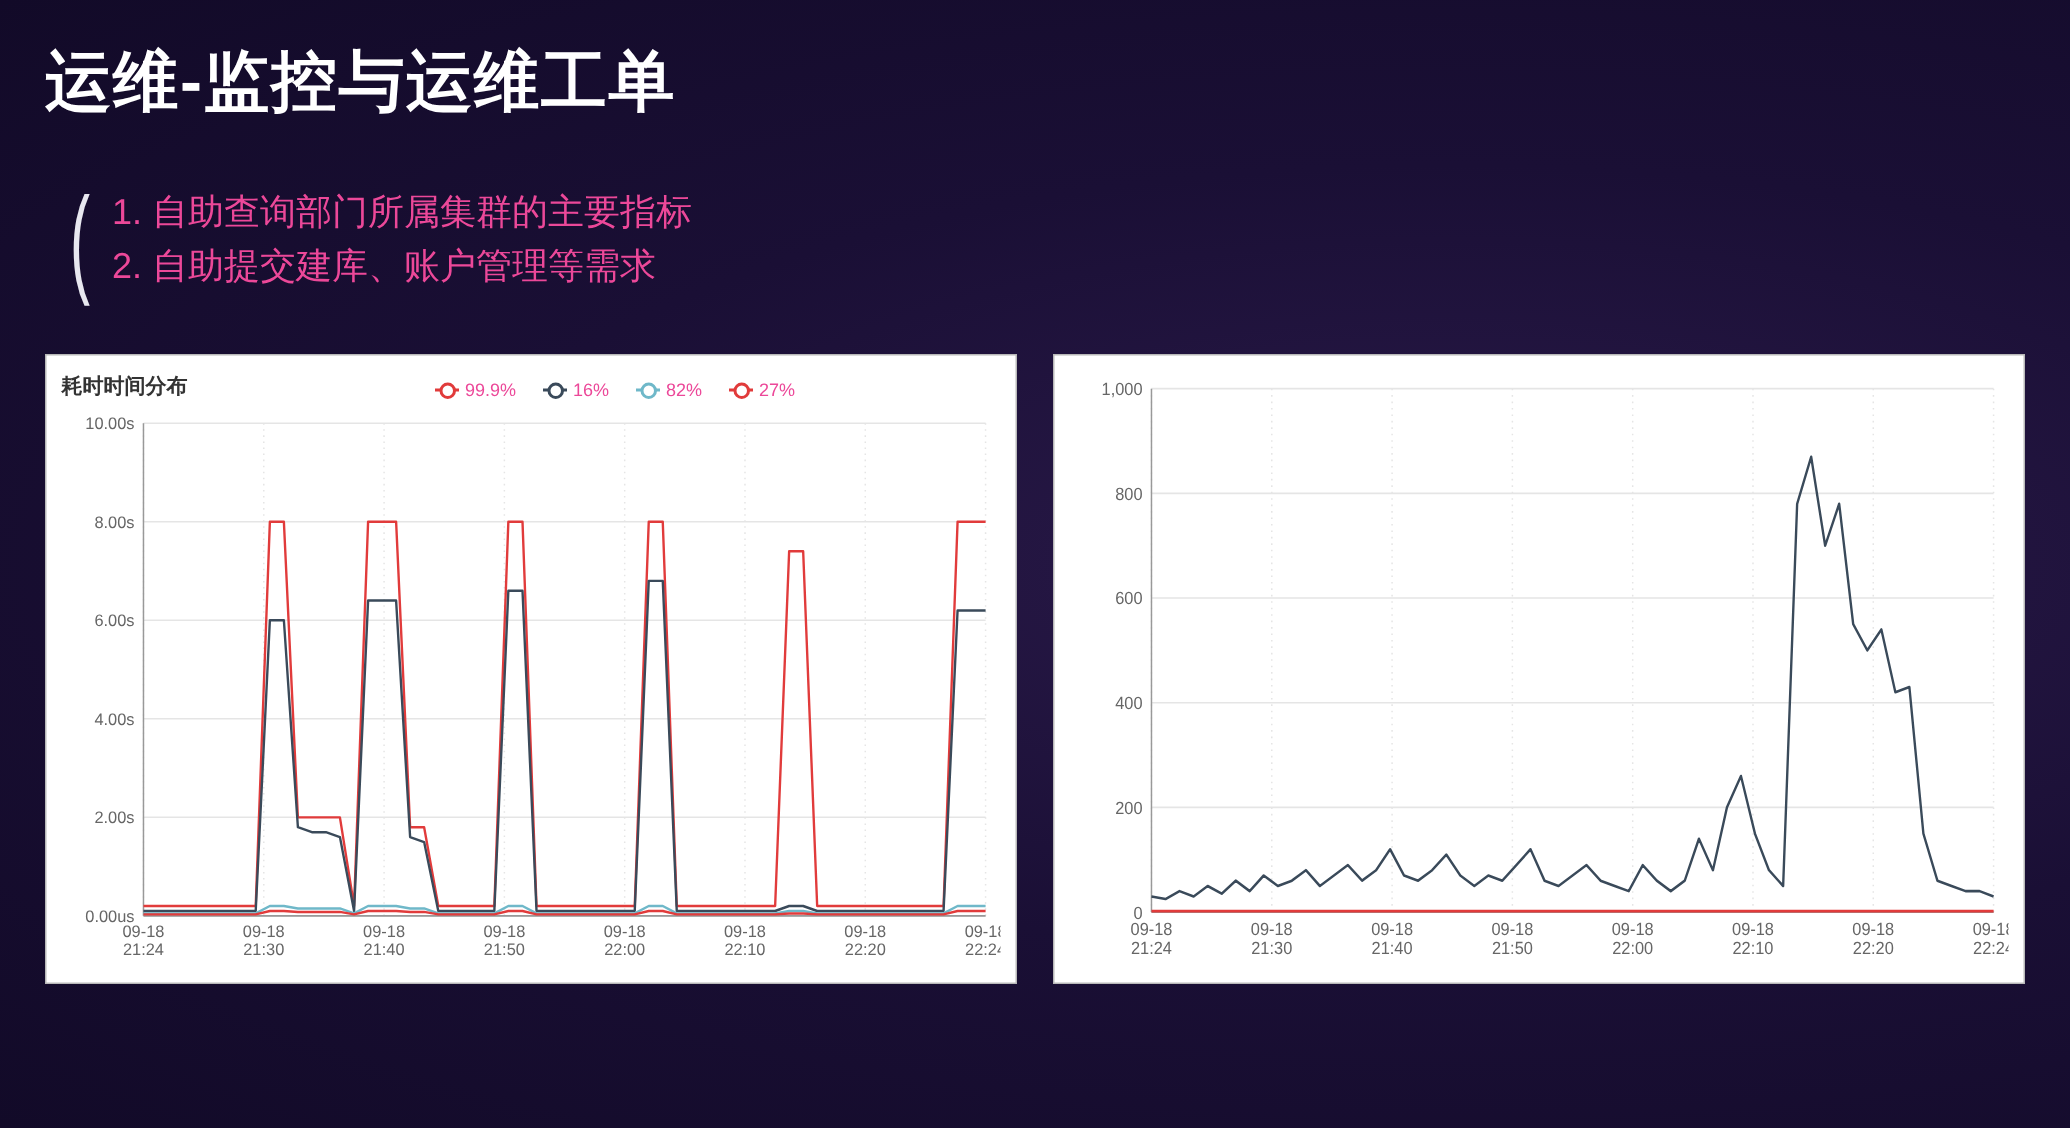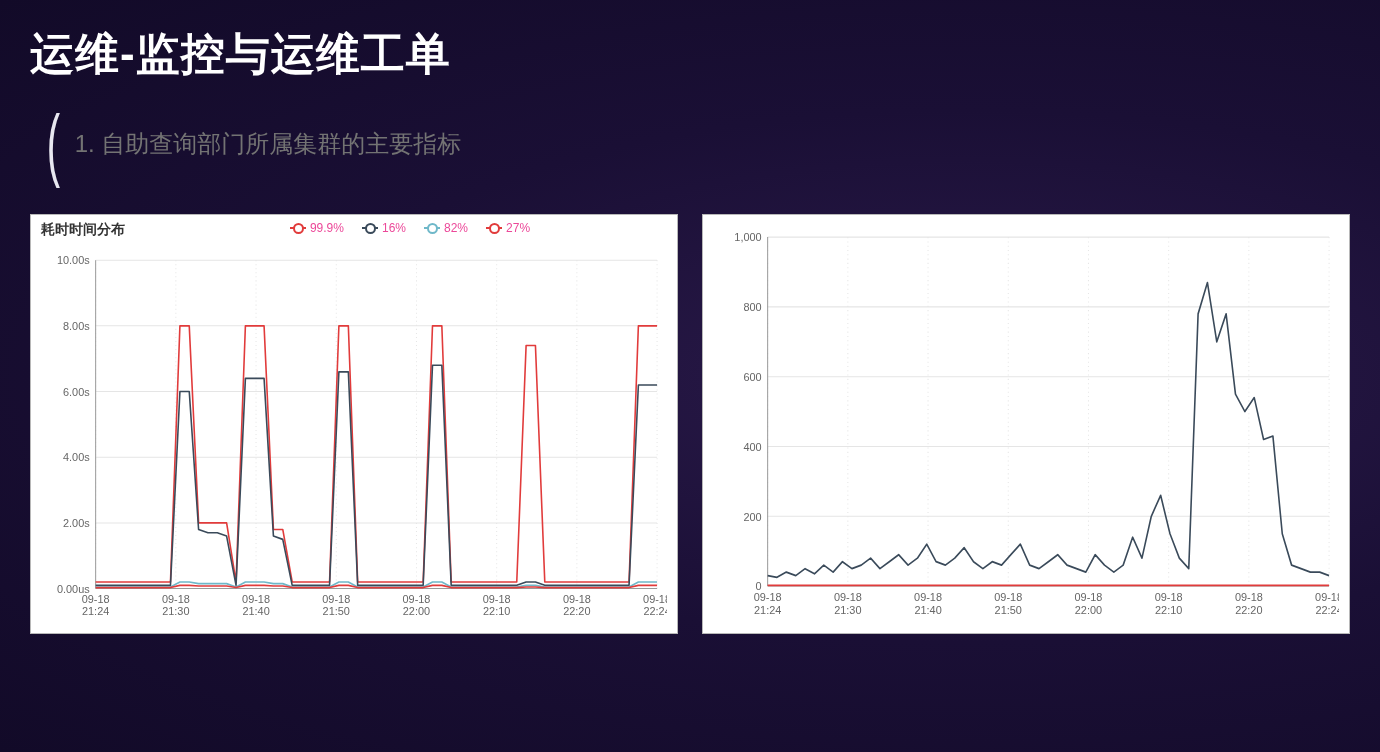--- a/index.html
+++ b/index.html
@@ -11,59 +11,59 @@
     font-family: "Microsoft YaHei", "PingFang SC", "Hiragino Sans GB", sans-serif;
     color: #fff;
     overflow: hidden;
   }
   .slide {
     padding: 25px 30px;
   }
   .title {
     font-size: 44px;
     font-weight: 700;
-    margin: 0 0 30px 0;
+    margin: 0 0 40px 0;
     letter-spacing: 1px;
   }
   .bullets {
     display: flex;
     align-items: center;
     margin: 0 0 40px 10px;
   }
   .bracket {
     font-size: 80px;
     line-height: 60px;
     font-weight: 300;
     margin-right: 8px;
     transform: scaleX(0.5);
     color: #e8e8f0;
   }
   .bullet-list {
     font-size: 24px;
     line-height: 36px;
-    color: #737373;
+    color: #ec4899;
   }
   .charts-row {
     display: flex;
     gap: 24px;
     margin-top: 10px;
   }
   .chart-panel {
     background: #ffffff;
     border: 1px solid #b8b8b8;
     width: 650px;
     height: 420px;
     display: flex;
     flex-direction: column;
     box-sizing: border-box;
     padding: 6px 10px 4px 10px;
   }
   .chart-header {
     display: flex;
-    align-items: flex-start;
+    align-items: flex-end;
     height: 24px;
     color: #333;
     font-size: 14px;
     font-weight: 700;
     position: relative;
     gap: 28px;
   }
   .chart-title {
     flex: 0 0 auto;
   }
@@ -139,20 +139,21 @@
 </head>
 <body>
 
 <div class="slide">
   <h1 class="title">运维-监控与运维工单</h1>
 
   <div class="bullets">
     <div class="bracket">(</div>
     <div class="bullet-list">
       <div>1. 自助查询部门所属集群的主要指标</div>
+      <div>2. 自助提交建库、账户管理等需求</div>
     </div>
   </div>
 
   <div class="charts-row">
 
     <div class="chart-panel">
       <div class="chart-header">
         <span class="chart-title">耗时时间分布</span>
         <div class="legend" id="legend-0">
             <span class="legend-item">

